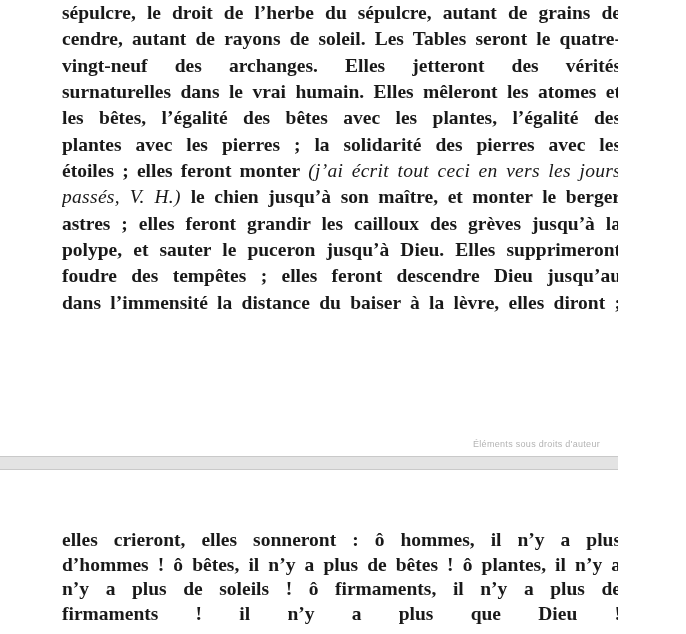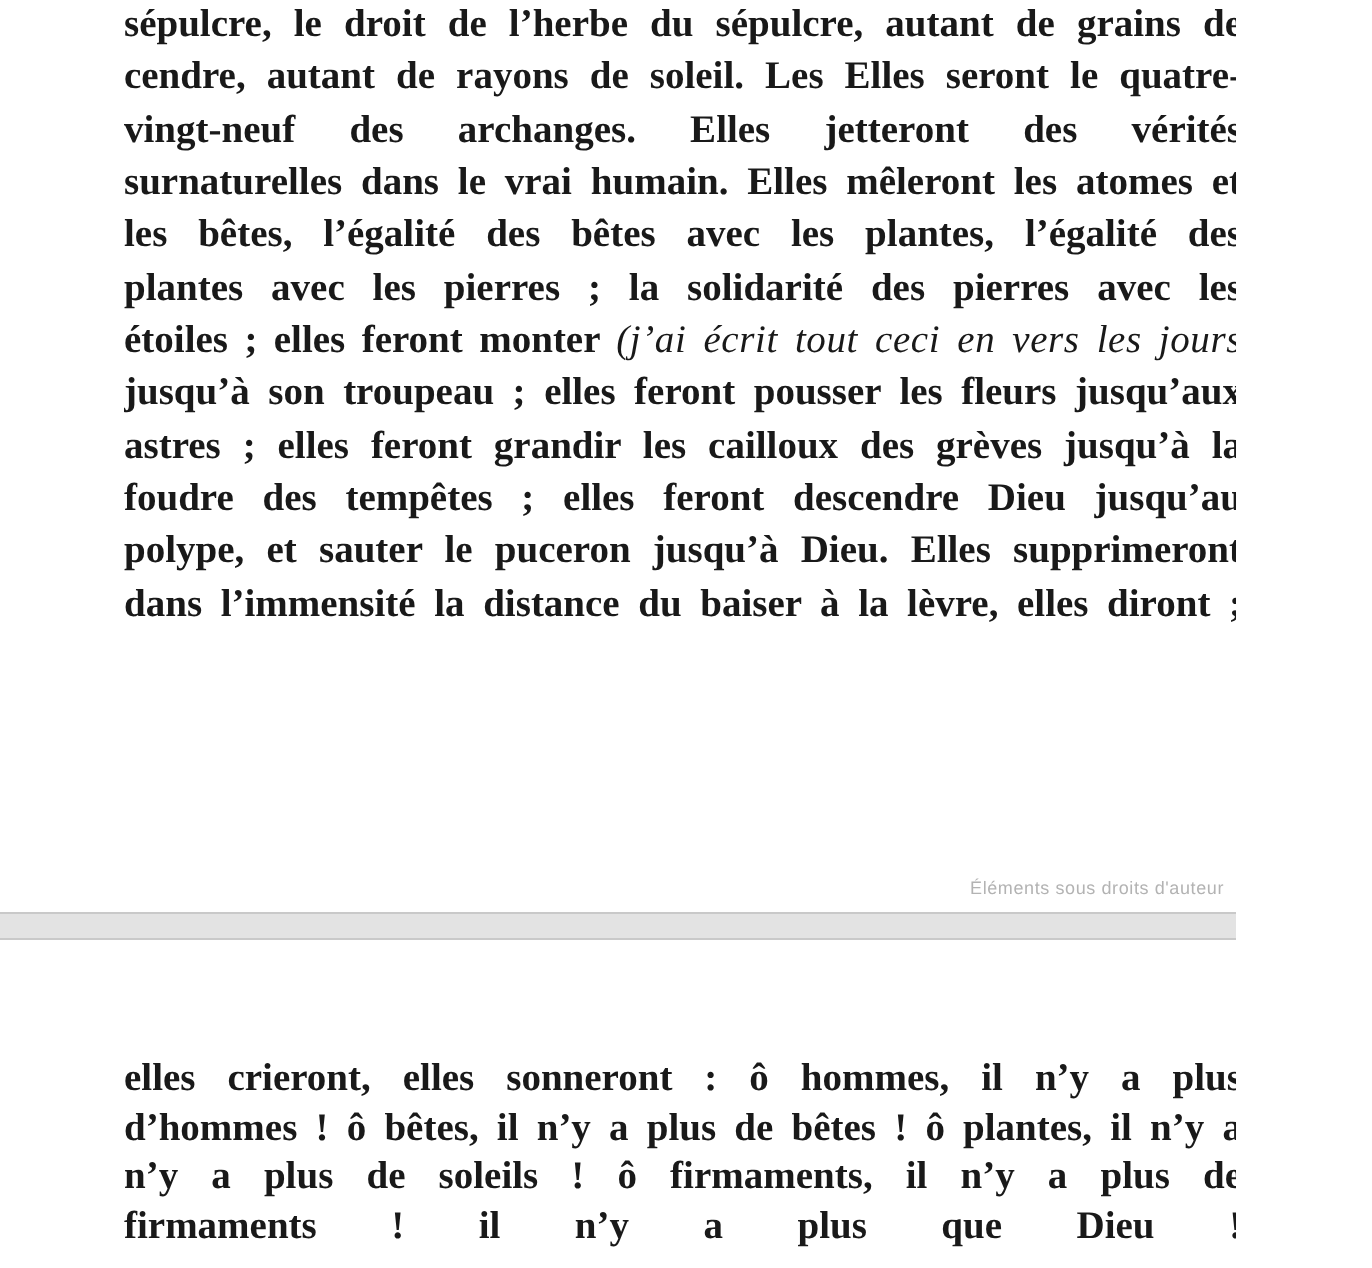--- a/index.html
+++ b/index.html
@@ -55,47 +55,47 @@
   .page1-text .line { height: 26.35px; }
   .page2-text .line { height: 24.6px; }
   .seg-italic {
     font-style: italic;
     font-weight: 400;
     letter-spacing: 0.3px;
   }
   .copyright {
     position: absolute;
     top: 439px;
-    right: 6px;
+    right: 18px;
     font-family: "Liberation Sans", "DejaVu Sans", sans-serif;
     font-size: 9px;
     letter-spacing: 0.3px;
     color: #b3b3b3;
     z-index: 2;
   }
 </style>
 </head>
 <body>
 
 <div class="screen">
   <div class="gap-strip"></div>
   <div class="page page1"></div>
   <div class="page page2"></div>
   <div class="text-block page1-text" id="page1-lines">
       <div class="line"><span class="seg">sépulcre, le droit de l’herbe du sépulcre, autant de grains de</span></div>
-      <div class="line"><span class="seg">cendre, autant de rayons de soleil. Les Elles seront le quatre-</span></div>
+      <div class="line"><span class="seg">cendre, autant de rayons de soleil. Les Tables seront le quatre-</span></div>
       <div class="line"><span class="seg">vingt-neuf des archanges. Elles jetteront des vérités</span></div>
       <div class="line"><span class="seg">surnaturelles dans le vrai humain. Elles mêleront les atomes et</span></div>
       <div class="line"><span class="seg">les bêtes, l’égalité des bêtes avec les plantes, l’égalité des</span></div>
       <div class="line"><span class="seg">plantes avec les pierres ; la solidarité des pierres avec les</span></div>
       <div class="line"><span class="seg">étoiles ; elles feront monter </span><span class="seg seg-italic">(j’ai écrit tout ceci en vers les jours</span></div>
-      <div class="line"><span class="seg">jusqu’à son troupeau ; elles feront pousser les fleurs jusqu’aux</span></div>
+      <div class="line"><span class="seg seg-italic">passés, V. H.) </span><span class="seg">le chien jusqu’à son maître, et monter le berger</span></div>
       <div class="line"><span class="seg">astres ; elles feront grandir les cailloux des grèves jusqu’à la</span></div>
+      <div class="line"><span class="seg">polype, et sauter le puceron jusqu’à Dieu. Elles supprimeront</span></div>
       <div class="line"><span class="seg">foudre des tempêtes ; elles feront descendre Dieu jusqu’au</span></div>
-      <div class="line"><span class="seg">polype, et sauter le puceron jusqu’à Dieu. Elles supprimeront</span></div>
       <div class="line"><span class="seg">dans l’immensité la distance du baiser à la lèvre, elles diront ;</span></div>
     </div>
   <div class="copyright">Éléments sous droits d'auteur</div>
   <div class="text-block page2-text" id="page2-lines">
       <div class="line"><span class="seg">elles crieront, elles sonneront : ô hommes, il n’y a plus</span></div>
       <div class="line"><span class="seg">d’hommes ! ô bêtes, il n’y a plus de bêtes ! ô plantes, il n’y a</span></div>
       <div class="line"><span class="seg">n’y a plus de soleils ! ô firmaments, il n’y a plus de</span></div>
       <div class="line"><span class="seg">firmaments ! il n’y a plus que Dieu !</span></div>
     </div>
 </div>

